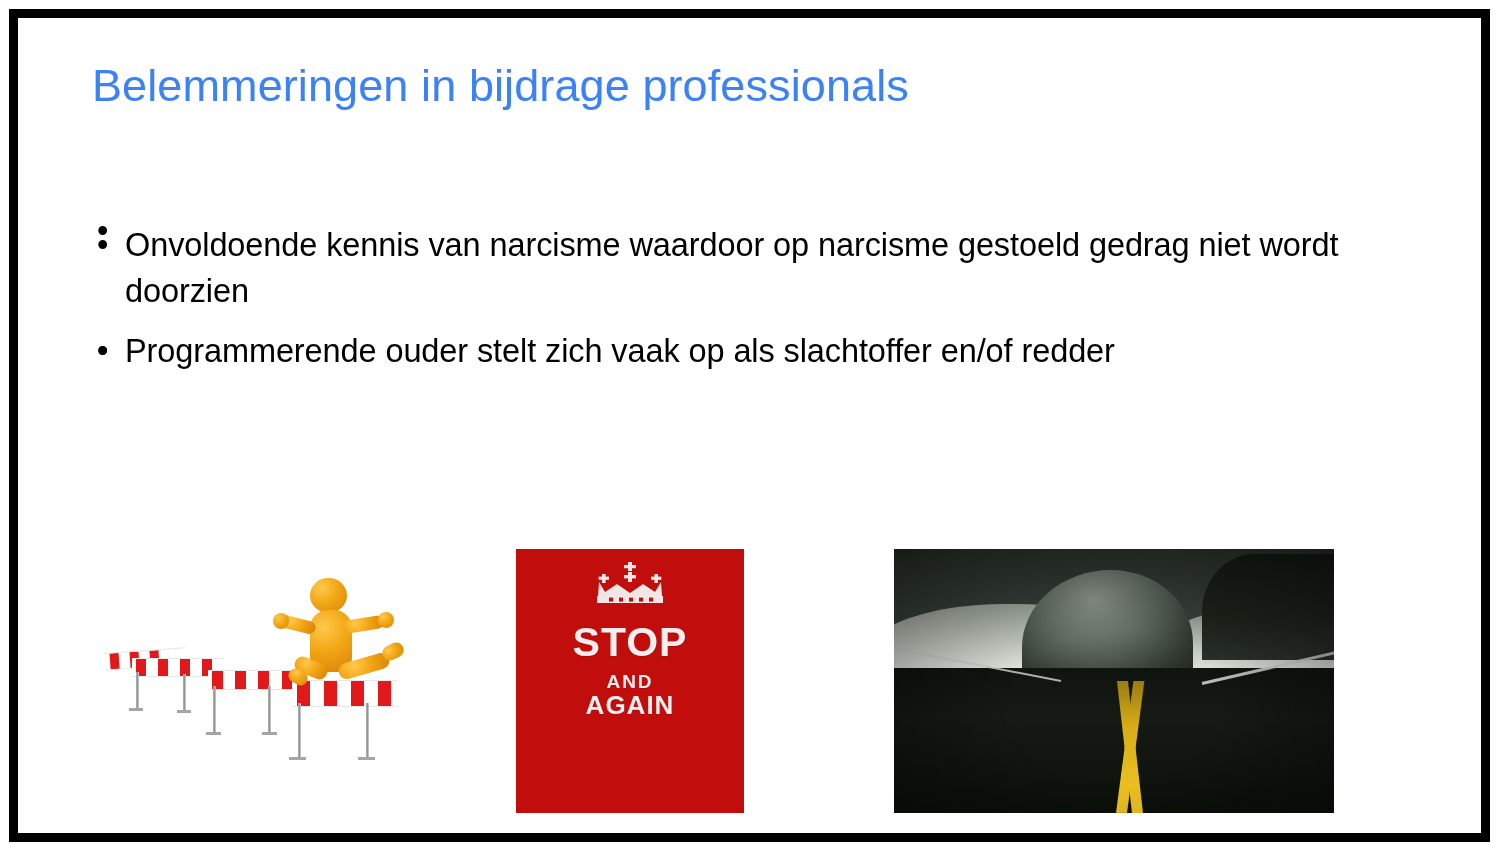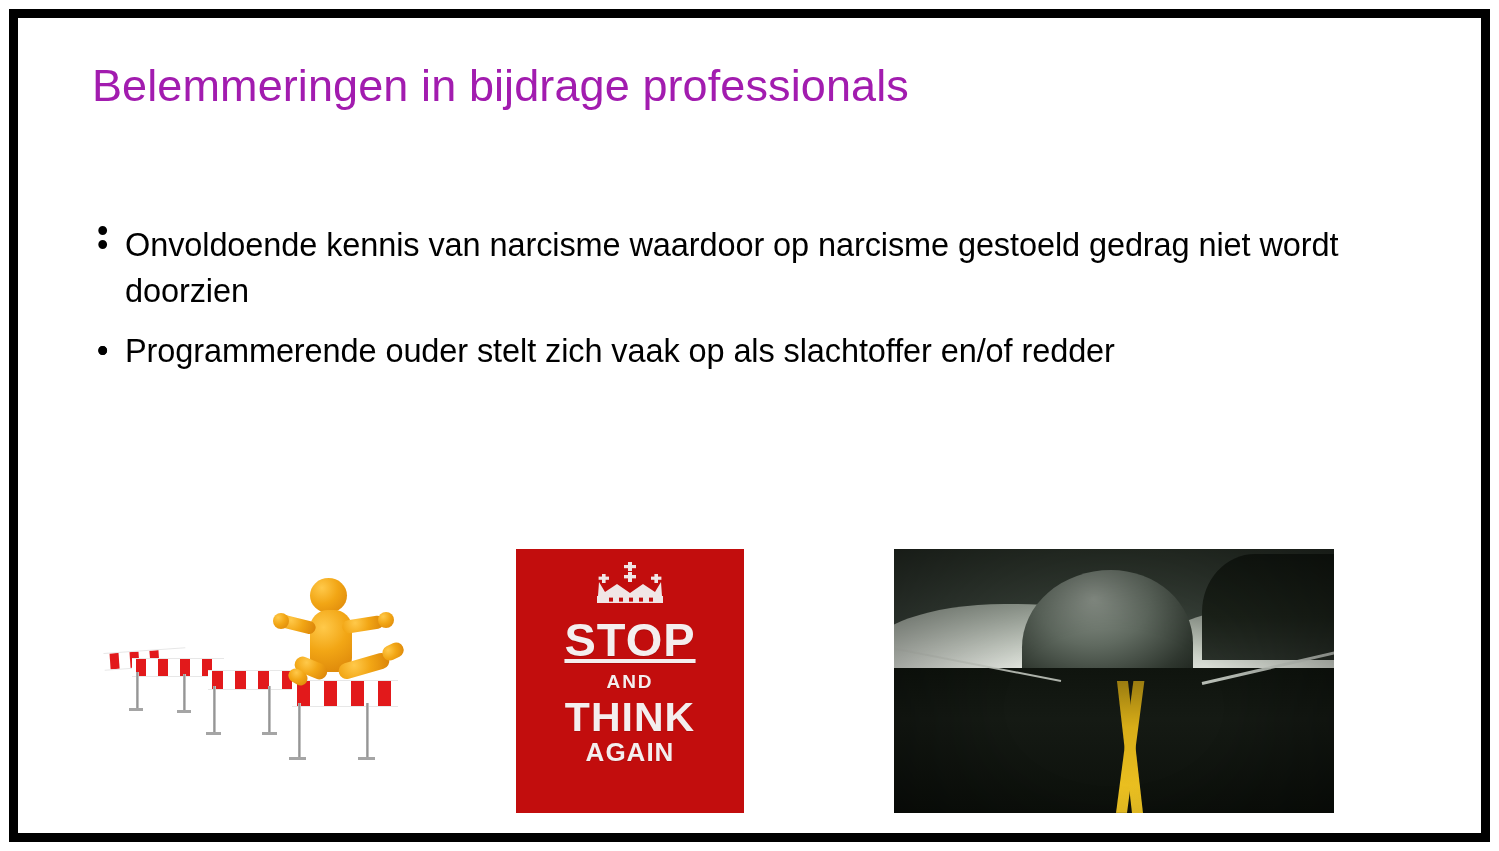--- a/index.html
+++ b/index.html
@@ -36,21 +36,21 @@
 
   
   #slide-title {
     position: absolute;
     left: 92px;
     top: 60px;
     width: 1300px;
     font-size: 45px;
     line-height: 1.15;
     font-weight: 400;
-    color: #a21caf;
+    color: #3b82f6;
     letter-spacing: 0.1px;
     white-space: nowrap;
   }
 
   
   #bullet-list {
     position: absolute;
     left: 92px;
     top: 208px;
     width: 1275px;
@@ -153,21 +153,21 @@
     width: 74px;
     height: 44px;
   }
   .poster-line {
     font-weight: 700;
     letter-spacing: 1px;
     line-height: 1;
     color: #f4eeee;
     text-shadow: 0 1px 0 rgba(0,0,0,0.12);
   }
-  #poster-stop { font-size: 47px; margin-top: 2px; text-decoration: underline; }
+  #poster-stop { font-size: 41px; margin-top: 8px; }
   #poster-now  { font-size: 41px; margin-top: 7px; }
   #poster-and  { font-size: 19px; margin-top: 9px; letter-spacing: 2px; }
   #poster-think{ font-size: 41px; margin-top: 6px; }
   #poster-again{ font-size: 26px; margin-top: 1px; }
 
   
   #fig-road {
     position: absolute;
     left: 894px;
     top: 549px;
@@ -366,21 +366,20 @@
           <rect x="4" y="34" width="66" height="7"></rect>
           <rect x="16" y="35.6" width="4" height="4" fill="#c20d0d"></rect>
           <rect x="26" y="35.6" width="4" height="4" fill="#c20d0d"></rect>
           <rect x="36" y="35.6" width="4" height="4" fill="#c20d0d"></rect>
           <rect x="46" y="35.6" width="4" height="4" fill="#c20d0d"></rect>
           <rect x="56" y="35.6" width="4" height="4" fill="#c20d0d"></rect>
         </g>
       </svg>
       <div class="poster-line" id="poster-stop">STOP</div>
       <div class="poster-line" id="poster-and">AND</div>
-      <div class="poster-line" id="poster-think">THINK</div>
       <div class="poster-line" id="poster-again">AGAIN</div>
     </div>
 
     <div id="fig-road">
       <div id="road-sky"></div>
       <div id="road-hill-left"></div>
       <div id="road-hill-right"></div>
       <div id="road-trees"></div>
       <div id="road-boulder"></div>
       <div id="road-shoulder"></div>

